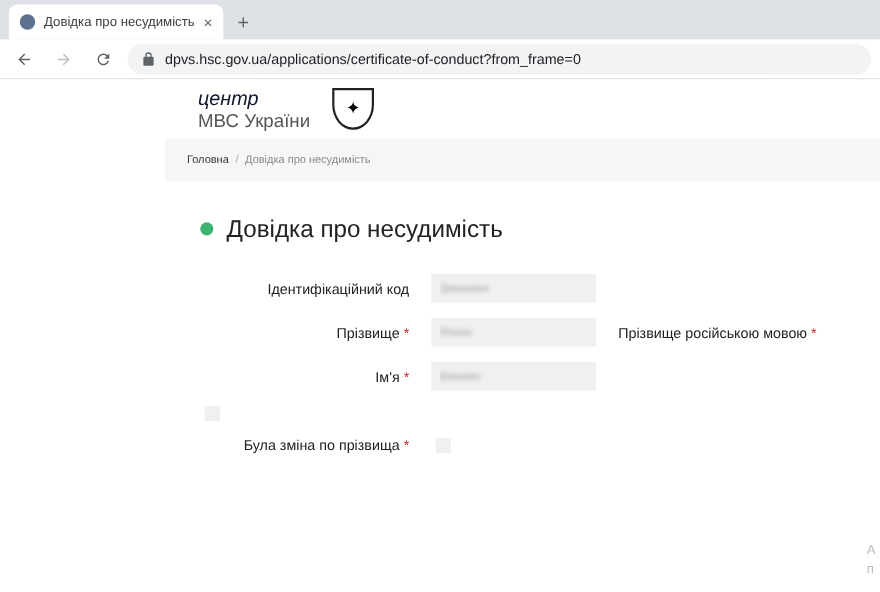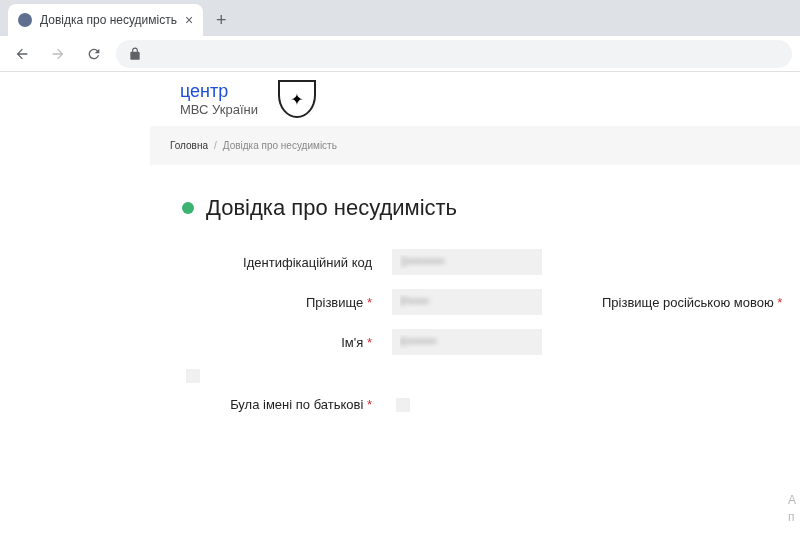--- a/index.html
+++ b/index.html
@@ -80,22 +80,22 @@
       overflow: hidden;
       position: relative;
     }
     .header-area {
       padding-left: 180px;
       display: flex;
       align-items: center;
       gap: 20px;
       height: 54px;
     }
-    .logo-text { font-size: 18px; color: #1d4ed8; }
-    .logo-sub { font-size: 13px; color: #555; }
+    .logo-text { font-size: 18px; color: #0f172a; font-style: italic; }
+    .logo-sub { font-size: 17px; color: #555; }
     .emblem {
       width: 38px; height: 38px;
       border: 2px solid #222;
       border-radius: 0 0 50% 50% / 0 0 60% 60%;
       display: flex; align-items: center; justify-content: center;
       font-size: 16px;
     }
     .breadcrumb-bar {
       background: #f6f6f6;
       margin: 0 0 0 150px;
@@ -143,21 +143,20 @@
       width: 150px;
       height: 26px;
       border: none;
       background: #f0f0f0;
       padding: 0 8px;
       font-size: 12px;
       color: #aaa;
     }
     .form-input.blurred { color: transparent; text-shadow: 0 0 5px #999; }
     .right-label {
-      margin-left: 40px;
       font-size: 13px;
       color: #222;
     }
     .checkbox-stub {
       width: 14px; height: 14px;
       background: #f0f0f0;
       margin-left: 4px;
     }
     .side-text {
       position: absolute;
@@ -193,20 +192,21 @@
   </div>
   <div class="nav-btn">
     <svg width="16" height="16" viewBox="0 0 24 24">
         <path fill="currentColor" d="M17.65 6.35A8 8 0 1 0 19.73 14h-2.08a6 6 0 1 1-1.42-6.22L13 11h7V4l-2.35 2.35z"></path>
       </svg>
   </div>
   <div class="url-bar">
     <svg width="14" height="14" viewBox="0 0 24 24">
         <path fill="#5f6368" d="M18 8h-1V6a5 5 0 0 0-10 0v2H6a2 2 0 0 0-2 2v10a2 2 0 0 0 2 2h12a2 2 0 0 0 2-2V10a2 2 0 0 0-2-2zM9 6a3 3 0 0 1 6 0v2H9z"></path>
       </svg>
+    <span class="url-text">dpvs.hsc.gov.ua/applications/certificate-of-conduct?from_frame=0</span>
   </div>
 </div>
 
 <div class="page">
 
   <div class="header-area">
     <div>
       <div class="logo-text">центр</div>
       <div class="logo-sub">МВС України</div>
     </div>
@@ -242,21 +242,21 @@
       <input class="form-input blurred" value="К•••••••" style="">
     </div>
 
 
 
     <div class="form-row">
       <div class="checkbox-stub"></div>
     </div>
 
     <div class="form-row">
-      <label class="form-label"><span>Була імені по батькові</span> <span class="req">*</span></label>
+      <label class="form-label"><span>Була зміна по прізвища</span> <span class="req">*</span></label>
       <div class="checkbox-stub"></div>
     </div>
 
   </div>
 
   <div class="side-text">
     <div>А</div>
     <div>п</div>
   </div>
 

